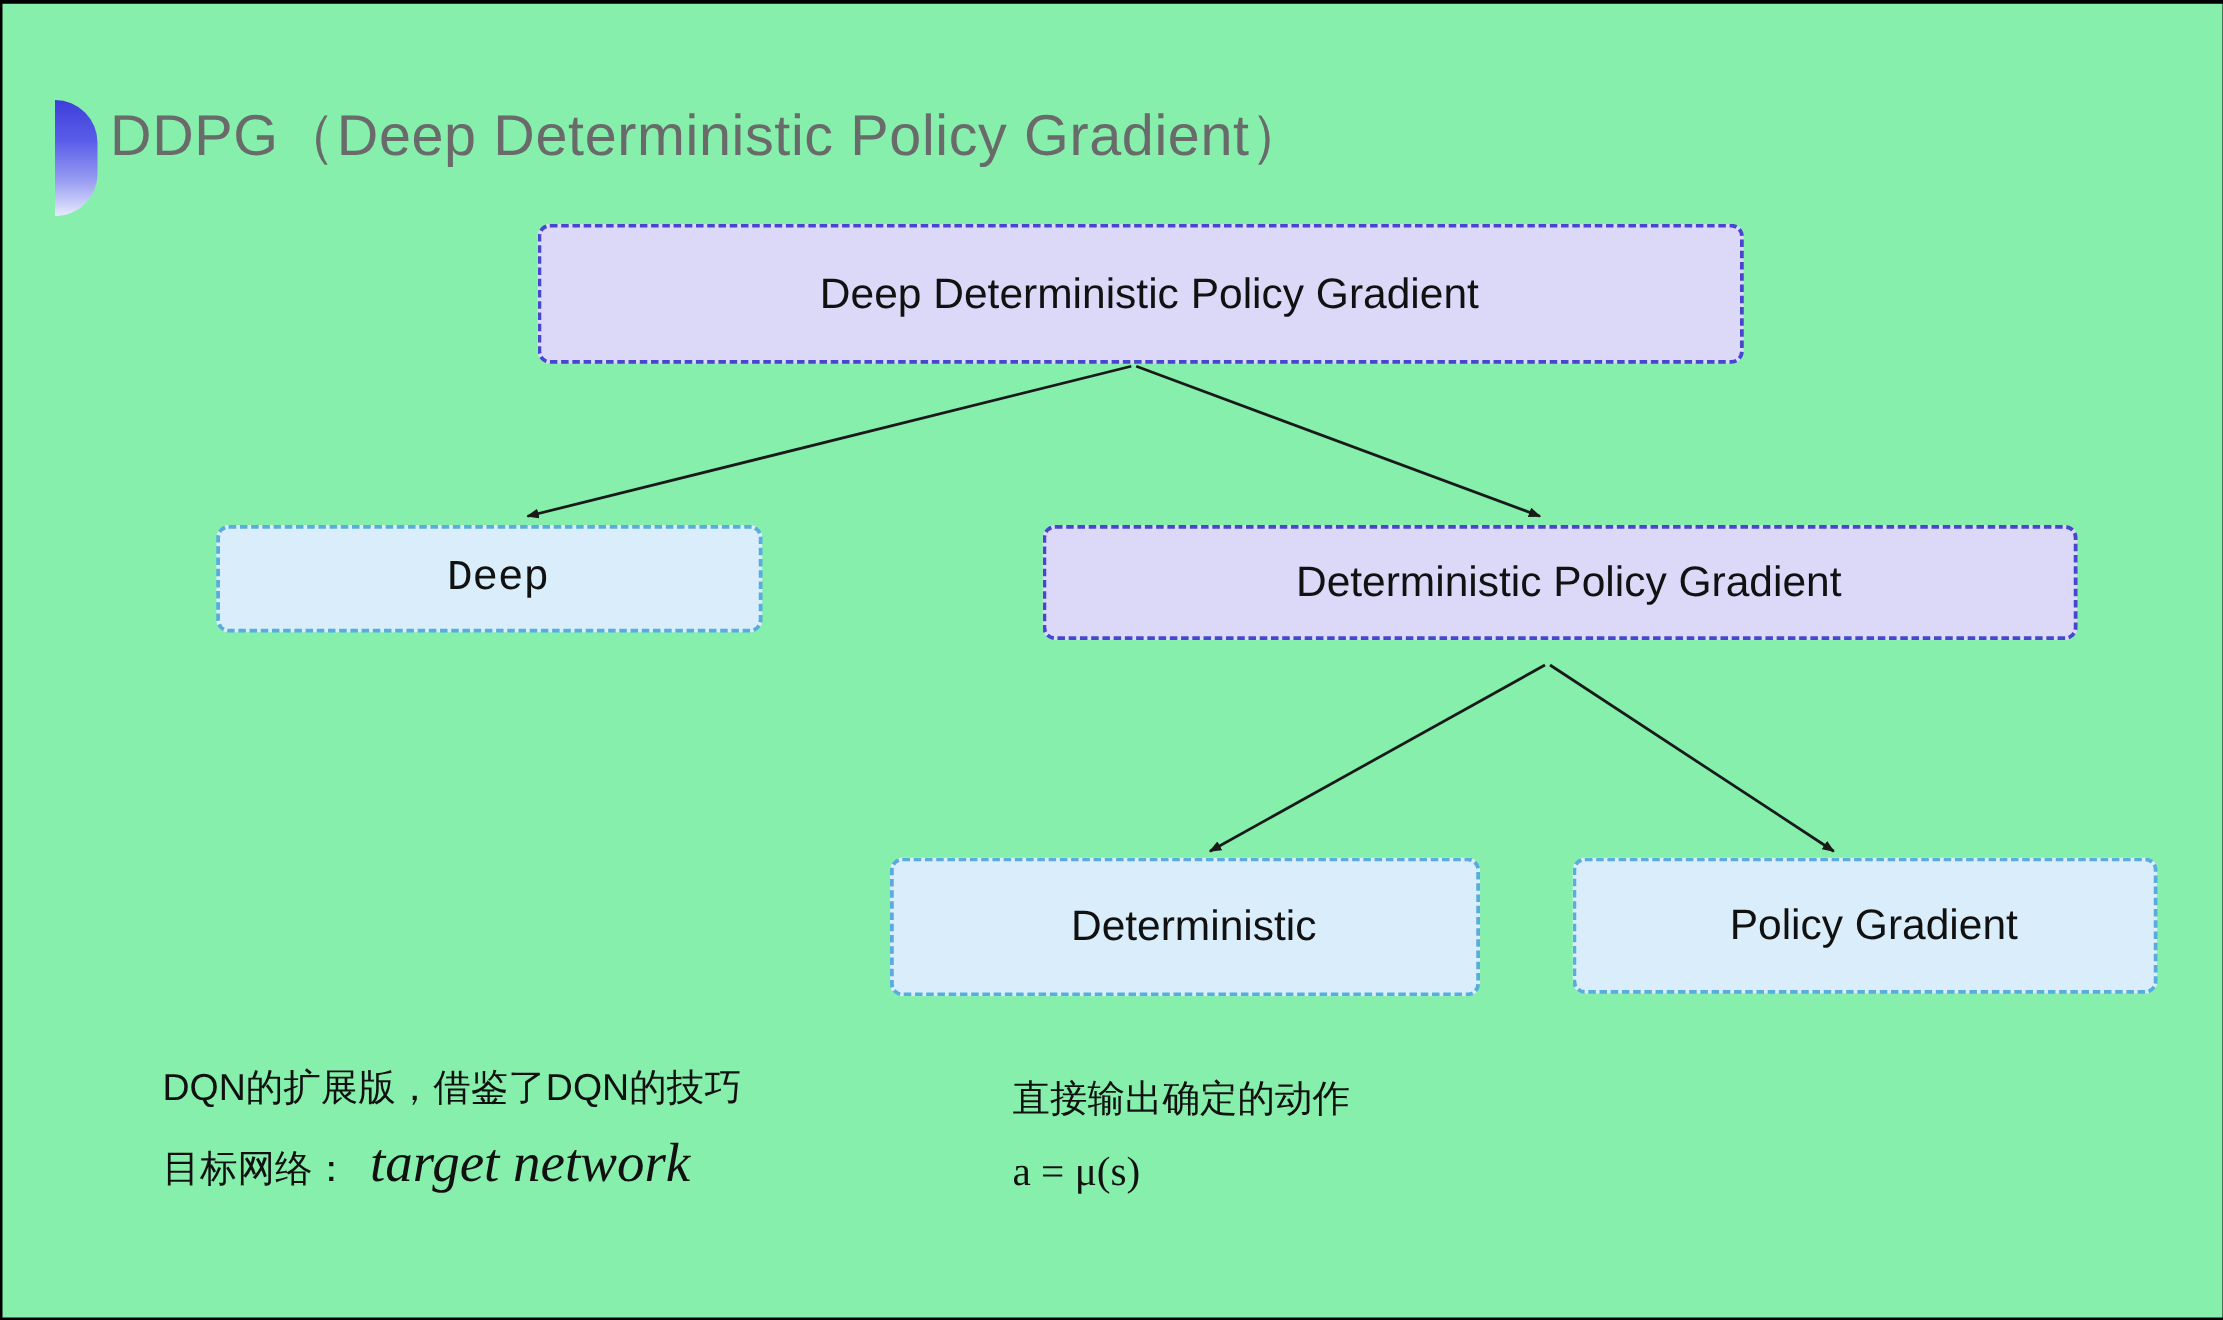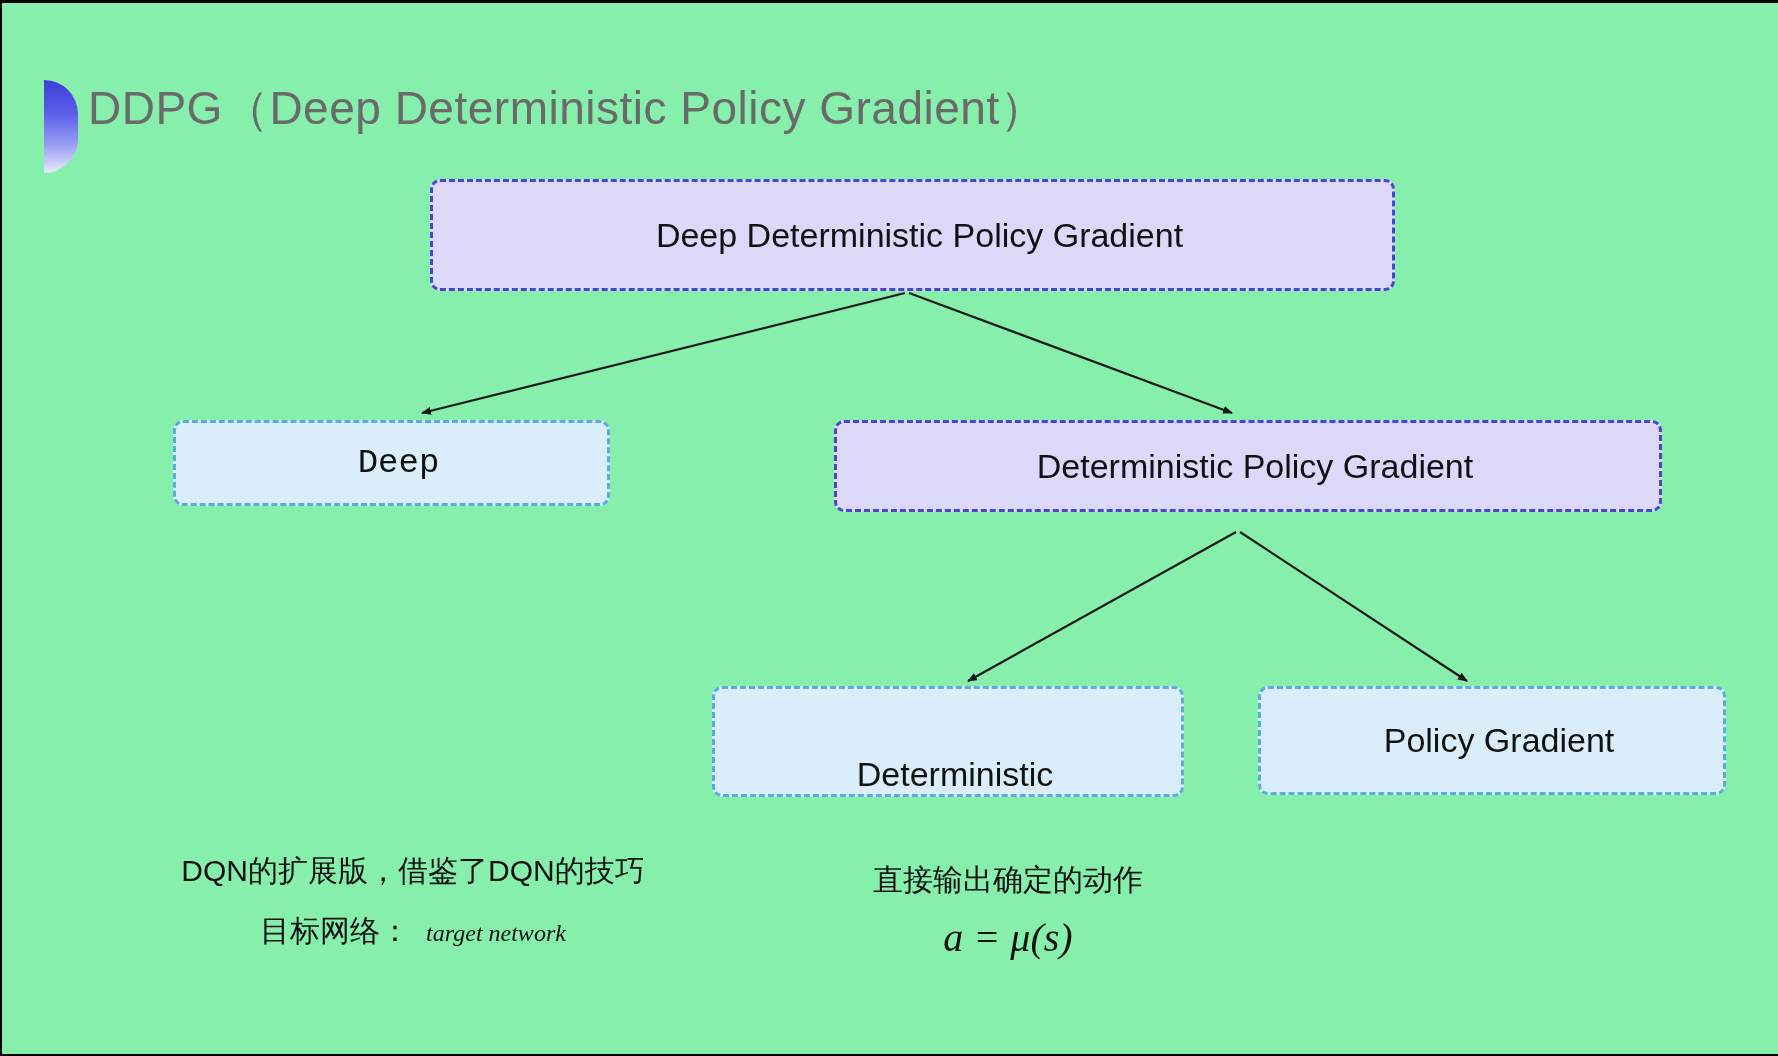--- a/index.html
+++ b/index.html
@@ -56,53 +56,52 @@
     background: #dbd8f8;
     border: 3px dashed #4646cf;
   }
   .node.cyan {
     background: #d9eefa;
     border: 3px dashed #58ace0;
   }
   .node-root   { left: 428px;  top: 176px; width: 965px; height: 112px; }
   .node-deep   { left: 171px;  top: 417px; width: 437px; height: 86px; font-family: Liberation Mono, monospace; }
   .node-dpg    { left: 832px;  top: 417px; width: 828px; height: 92px; }
-  .node-det    { left: 710px;  top: 683px; width: 472px; height: 111px; align-items: flex-end; }
+  .node-det    { left: 710px;  top: 683px; width: 472px; height: 111px; }
   .node-pg     { left: 1256px; top: 683px; width: 468px; height: 109px; }
   
   .arrows {
     position: absolute;
     left: 0; top: 0;
     width: 1778px;
     height: 1056px;
     pointer-events: none;
   }
   
   .note {
     position: absolute;
-    text-align: center;
+    text-align: left;
     color: #111111;
     font-size: 30px;
     line-height: 60px;
     white-space: nowrap;
   }
   .note .em {
     font-family: "Liberation Serif", "DejaVu Serif", serif;
     font-style: italic;
-    font-size: 24px;
+    font-size: 44px;
   }
   .note .gap { margin-left: 16px; }
   .note .zh-after { margin-left: 10px; }
   .note-deep { left: 128px;  top: 838px; width: 566px; }
   .note-det  { left: 808px;  top: 848px; width: 396px; line-height: 58px; }
   .note-pg   { left: 1318px; top: 848px; width: 364px; line-height: 56px; }
   .formula {
     font-family: "Liberation Serif", "DejaVu Serif", serif;
-    font-style: italic;
-    font-size: 40px;
+    font-size: 33px;
   }
 </style>
 </head>
 <body>
 
 <div class="slide">
 
   <div class="title-bullet"></div>
   <div class="slide-title">DDPG（Deep Deterministic Policy Gradient）</div>
 

